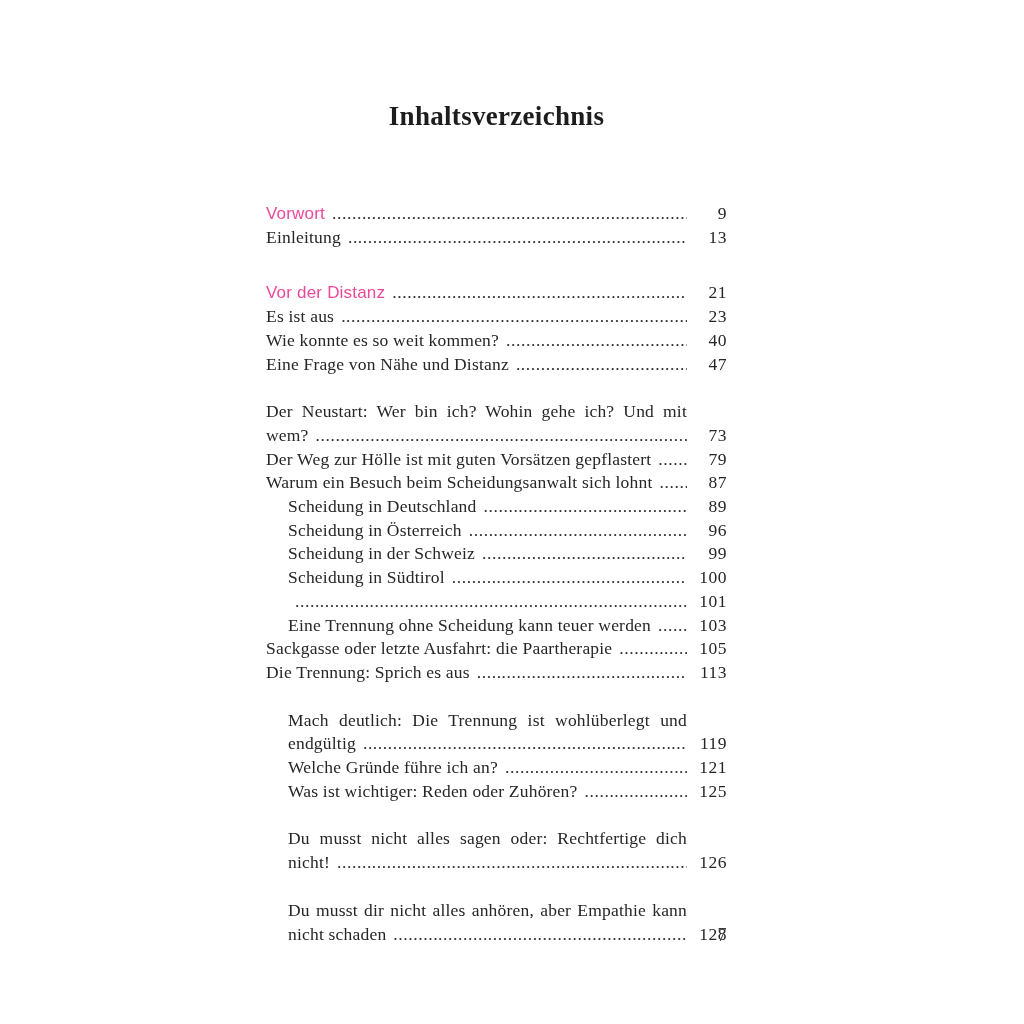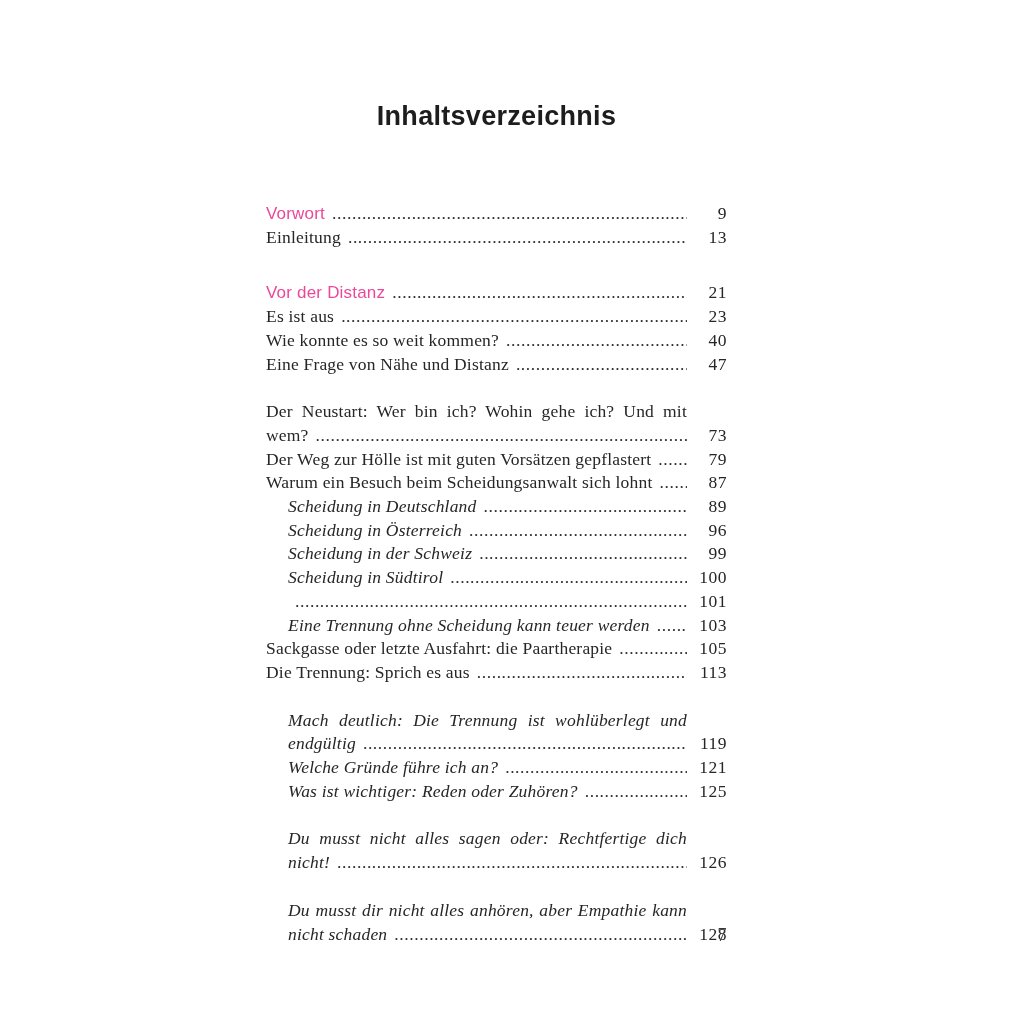--- a/index.html
+++ b/index.html
@@ -15,21 +15,21 @@
     overflow: hidden;
     font-family: "Liberation Serif", serif;
     color: #262626;
   }
   .title {
     position: absolute;
     left: 266px;
     top: 101px;
     width: 461px;
     text-align: center;
-    font-family: Liberation Sans, sans-serif;
+    font-family: Liberation Serif, serif;
     font-weight: 600;
     font-size: 27px;
     letter-spacing: 0.3px;
     color: #1d1d1d;
   }
   .toc {
     position: absolute;
     left: 266px;
     top: 202px;
     width: 461px;
@@ -46,21 +46,20 @@
     white-space: nowrap;
     letter-spacing: 0.2px;
   }
   .sans .t {
     font-family: "Liberation Sans", sans-serif;
     font-size: 17px;
     letter-spacing: 0.2px;
     color: #ec4899;
   }
   .italic .t {
-    font-style: italic;
   }
   .indent {
     padding-left: 22px;
   }
   .gap {
     margin-top: 32px;
   }
   .leader {
     flex: 1 1 auto;
     overflow: hidden;

